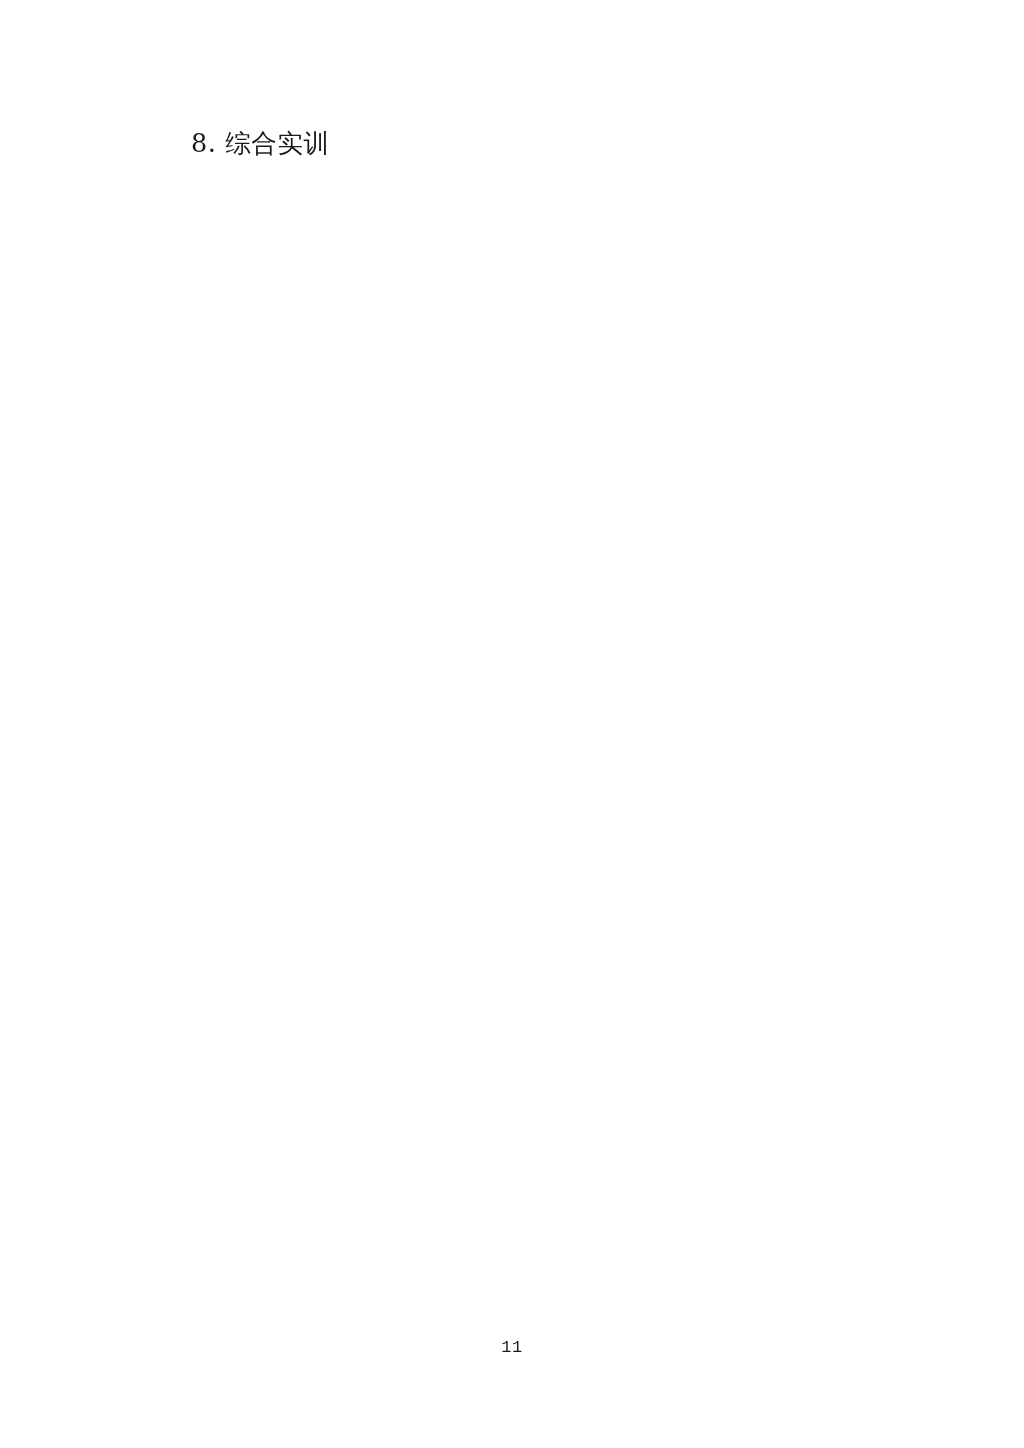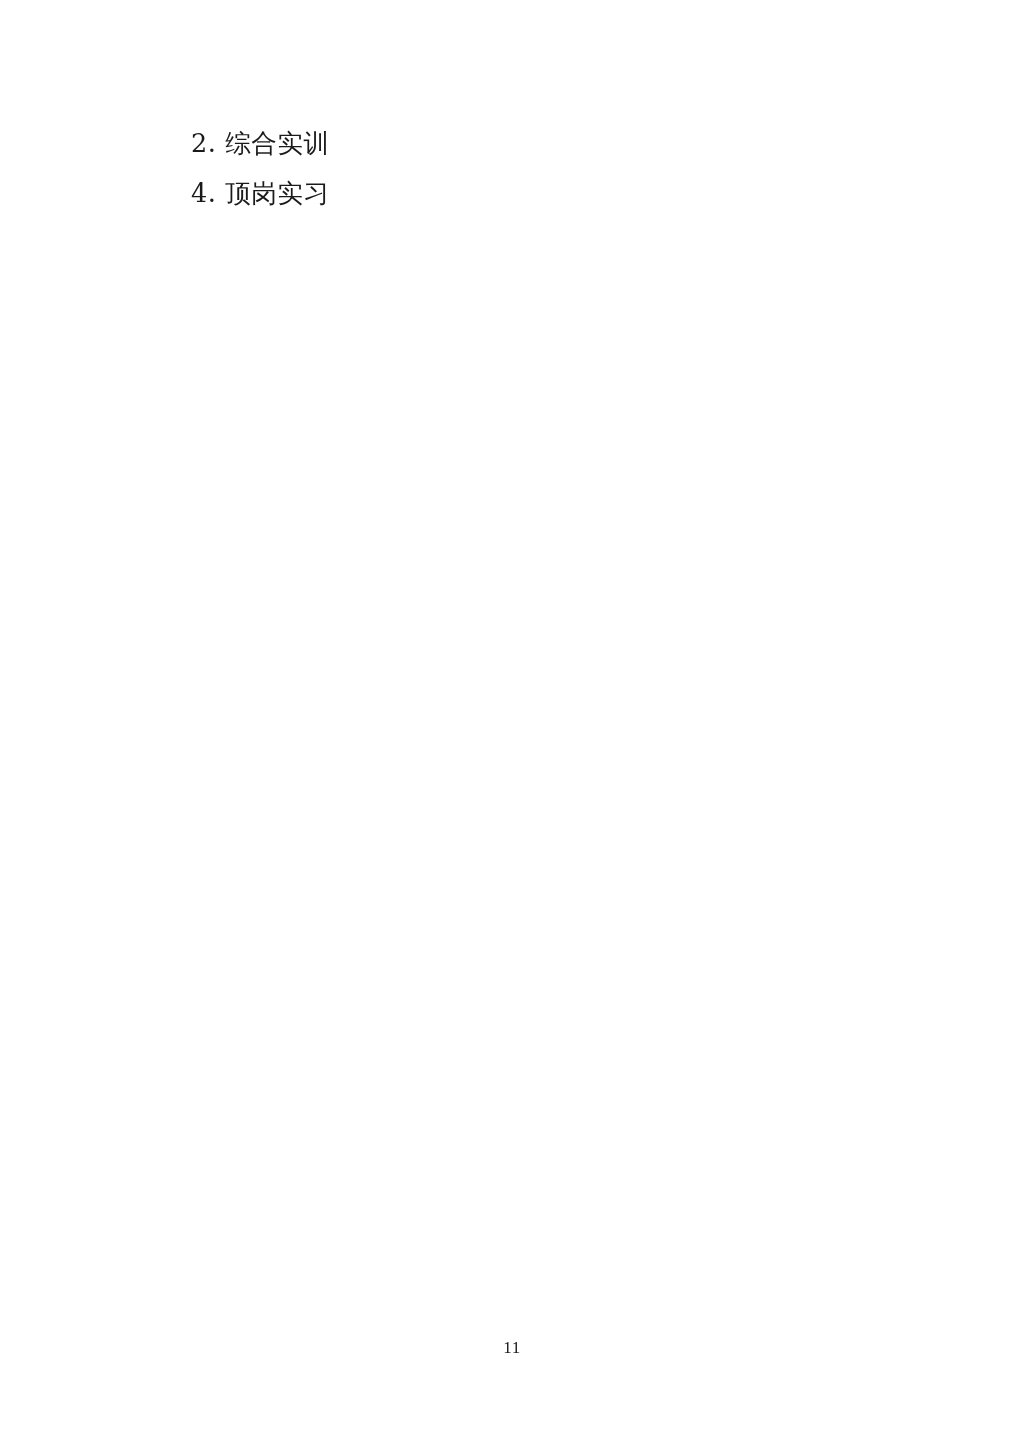--- a/index.html
+++ b/index.html
@@ -38,34 +38,33 @@
   }
   .para.heading {
     text-indent: 52px;
   }
   .page-number {
     position: absolute;
     left: 0;
     right: 0;
     top: 1338px;
     text-align: center;
-    font-family: Liberation Serif, serif;
+    font-family: Liberation Mono, monospace;
     font-size: 17px;
     color: #1a1a1a;
     letter-spacing: 0.5px;
   }
 </style>
 </head>
 <body>
 
 <div class="page">
   <div class="content">
 
-    <p class="para heading">2. 综合实训</p>
+    <p class="para heading">8. 综合实训</p>
 
 
-    <p class="para heading">4. 顶岗实习</p>
 
 
   </div>
 
   <div class="page-number">11</div>
 </div>
 
 </body></html>

